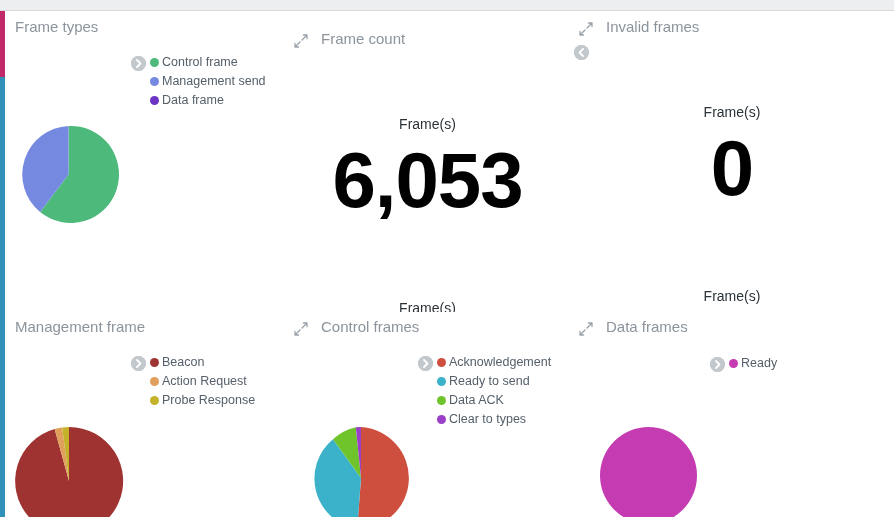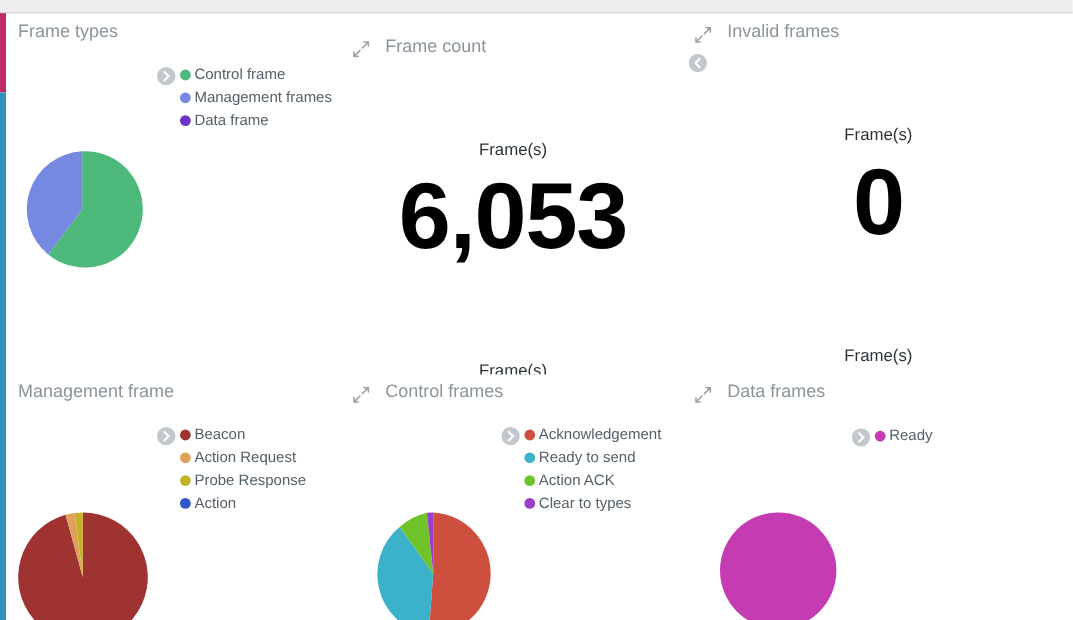--- a/index.html
+++ b/index.html
@@ -181,21 +181,21 @@
           <path d="M6 4 L9.5 7.5 L6 11" stroke="#ffffff" stroke-width="1.8" fill="none" stroke-linecap="round" stroke-linejoin="round"></path>
           </svg>
       </span>
       <span class="legend-items">
         <span class="legend-row">
           <span class="legend-dot" style="background:#4dba7b"></span>
           <span class="legend-label">Control frame</span>
         </span>
         <span class="legend-row">
           <span class="legend-dot" style="background:#7689e0"></span>
-          <span class="legend-label">Management frames</span>
+          <span class="legend-label">Management send</span>
         </span>
         <span class="legend-row">
           <span class="legend-dot" style="background:#6c34c4"></span>
           <span class="legend-label">Data frame</span>
         </span>
       </span>
     </div>
 
     <div class="pie-wrap" style="left:13px; top:112px;">
       <svg class="pie" width="101" height="101" viewBox="0 0 101 101">
@@ -288,24 +288,20 @@
           <span class="legend-label">Beacon</span>
         </span>
         <span class="legend-row">
           <span class="legend-dot" style="background:#e0a05c"></span>
           <span class="legend-label">Action Request</span>
         </span>
         <span class="legend-row">
           <span class="legend-dot" style="background:#c4b32a"></span>
           <span class="legend-label">Probe Response</span>
         </span>
-        <span class="legend-row">
-          <span class="legend-dot" style="background:#3355cc"></span>
-          <span class="legend-label">Action</span>
-        </span>
       </span>
     </div>
 
     <div class="pie-wrap" style="left:8px; top:113px;">
       <svg class="pie" width="112" height="112" viewBox="0 0 112 112">
 
         <path d="M56 56 L56 2 A54 54 0 1 1 41.6 4.0 Z" fill="#9e3331"></path>
 
         <path d="M56 56 L41.6 4.0 A54 54 0 0 1 49.2 2.5 Z" fill="#e0a05c"></path>
 
@@ -340,21 +336,21 @@
         <span class="legend-row">
           <span class="legend-dot" style="background:#cf4f3f"></span>
           <span class="legend-label">Acknowledgement</span>
         </span>
         <span class="legend-row">
           <span class="legend-dot" style="background:#3bb2c9"></span>
           <span class="legend-label">Ready to send</span>
         </span>
         <span class="legend-row">
           <span class="legend-dot" style="background:#6fc42b"></span>
-          <span class="legend-label">Action ACK</span>
+          <span class="legend-label">Data ACK</span>
         </span>
         <span class="legend-row">
           <span class="legend-dot" style="background:#9b3fc9"></span>
           <span class="legend-label">Clear to types</span>
         </span>
       </span>
     </div>
 
     <div class="pie-wrap" style="left:23px; top:113px;">
       <svg class="pie" width="106" height="106" viewBox="0 0 106 106">

